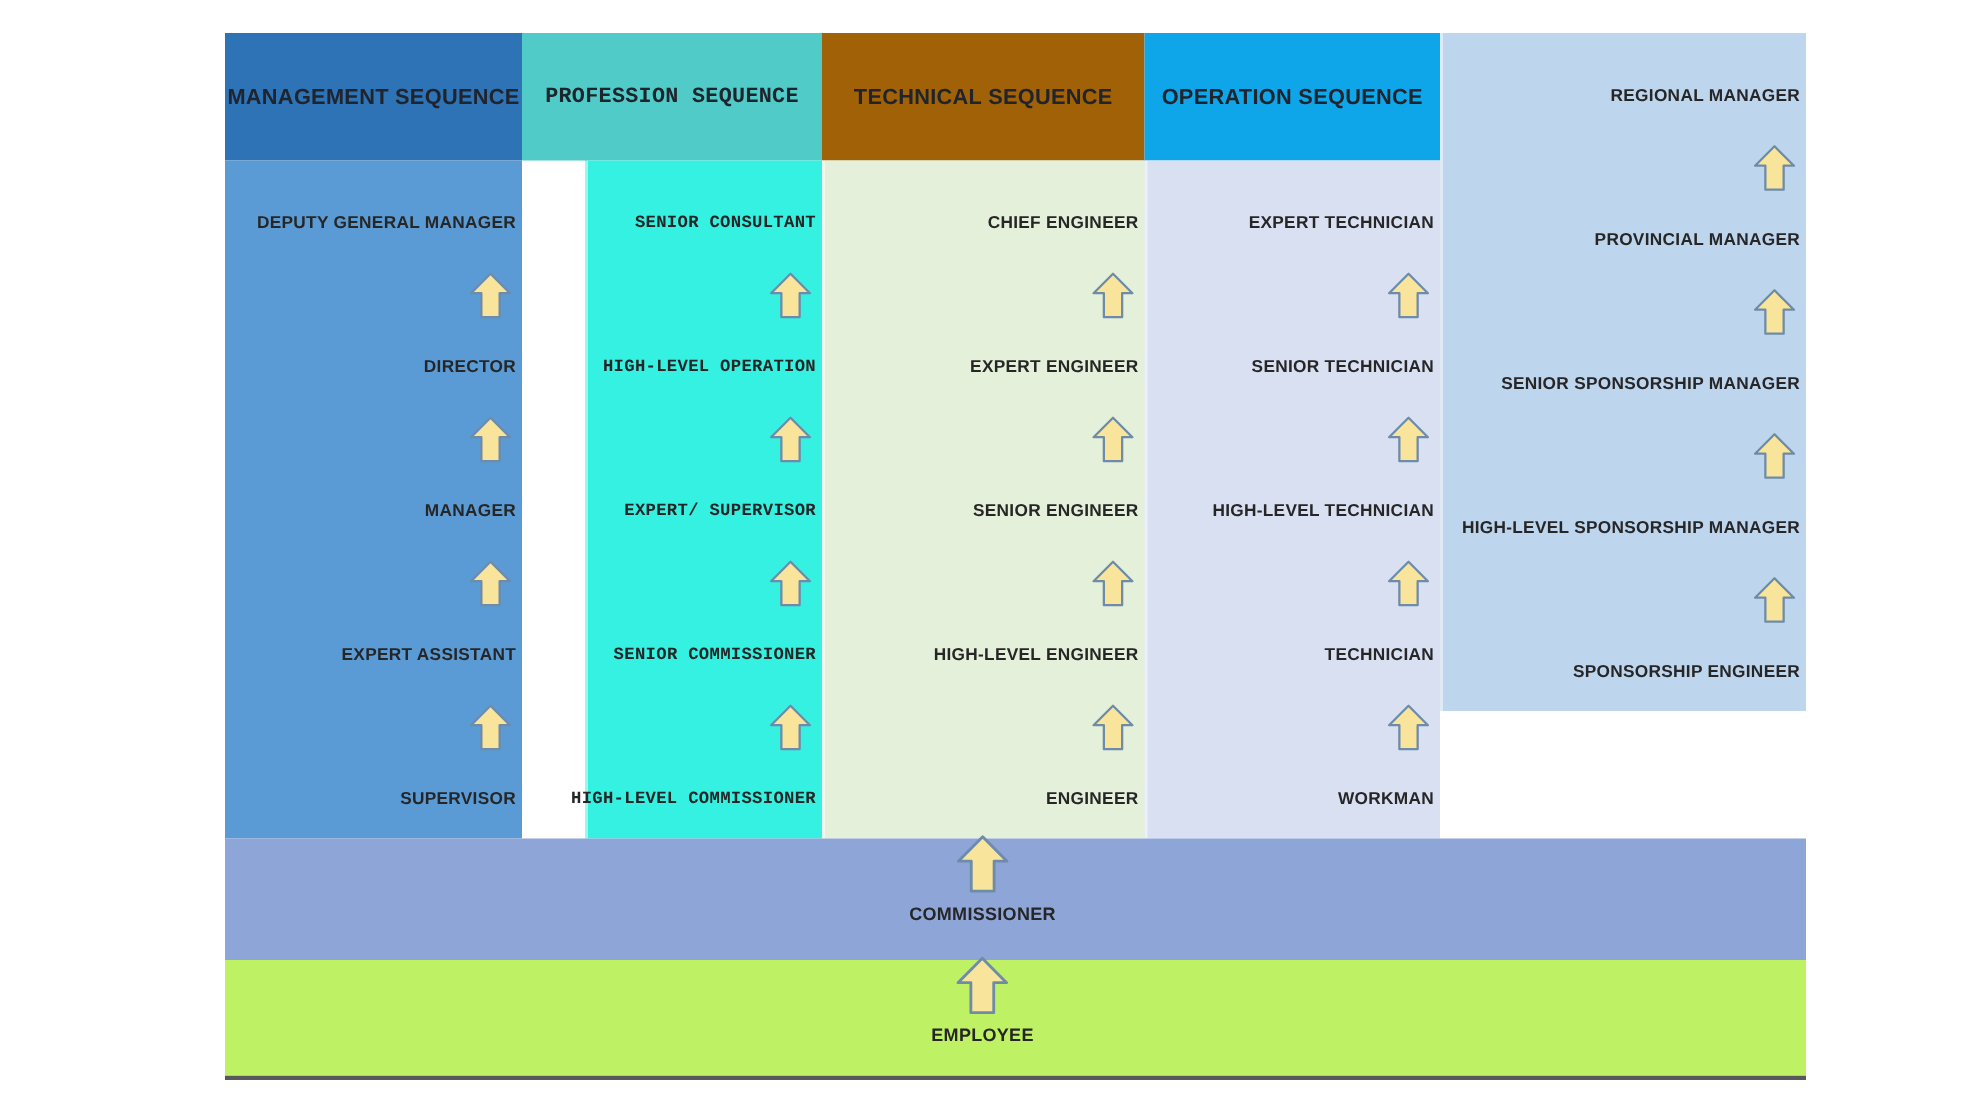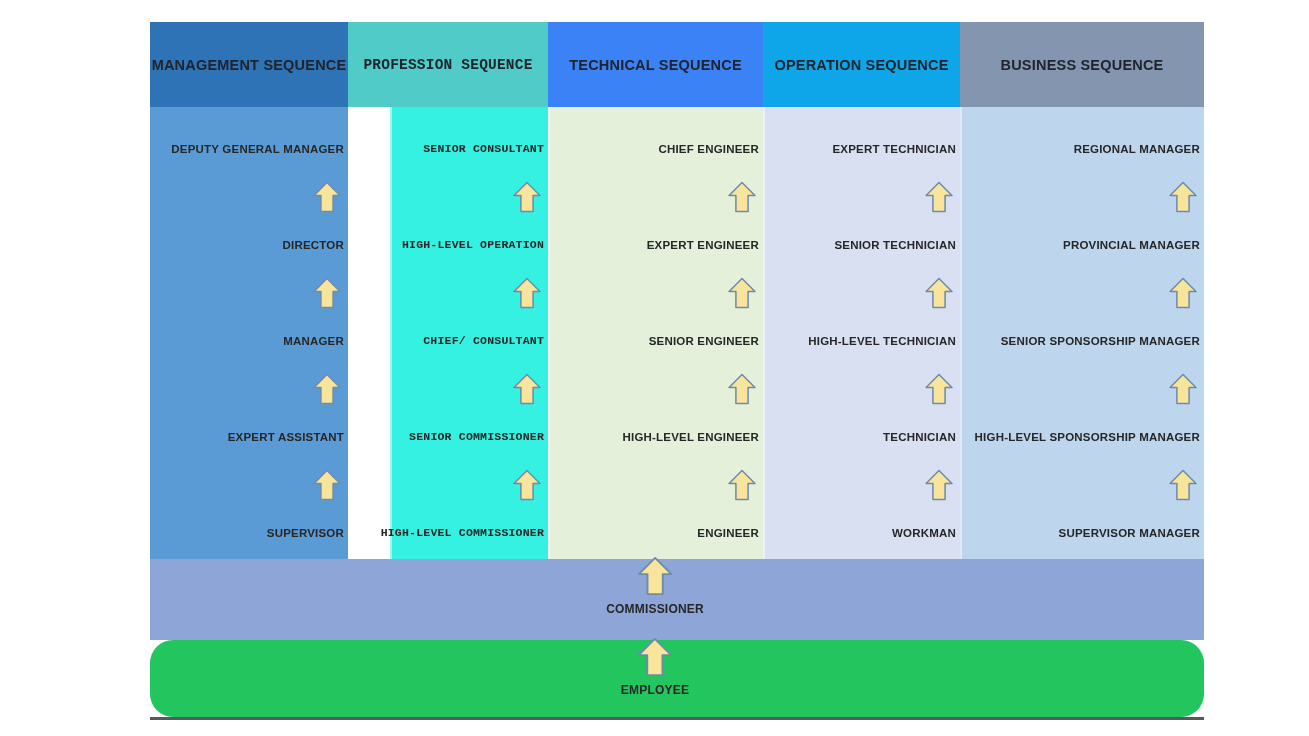--- a/index.html
+++ b/index.html
@@ -123,33 +123,33 @@
         </div>
         <div class="col-body" style="background: rgb(53, 241, 226); margin-left: 42px;">
           <div class="level">SENIOR CONSULTANT</div>
           <span class="arrow-wrap"><svg width="34" height="32" viewBox="0 0 38 42">
               <polygon points="19,2 36,19 27,19 27,40 11,40 11,19 2,19" fill="#f9e49b" stroke="#6e8ca9" stroke-width="2" stroke-linejoin="round"></polygon>
             </svg></span>
           <div class="level">HIGH-LEVEL OPERATION</div>
           <span class="arrow-wrap"><svg width="34" height="32" viewBox="0 0 38 42">
               <polygon points="19,2 36,19 27,19 27,40 11,40 11,19 2,19" fill="#f9e49b" stroke="#6e8ca9" stroke-width="2" stroke-linejoin="round"></polygon>
             </svg></span>
-          <div class="level">CHIEF/ CONSULTANT</div>
+          <div class="level">EXPERT/ SUPERVISOR</div>
           <span class="arrow-wrap"><svg width="34" height="32" viewBox="0 0 38 42">
               <polygon points="19,2 36,19 27,19 27,40 11,40 11,19 2,19" fill="#f9e49b" stroke="#6e8ca9" stroke-width="2" stroke-linejoin="round"></polygon>
             </svg></span>
           <div class="level">SENIOR COMMISSIONER</div>
           <span class="arrow-wrap"><svg width="34" height="32" viewBox="0 0 38 42">
               <polygon points="19,2 36,19 27,19 27,40 11,40 11,19 2,19" fill="#f9e49b" stroke="#6e8ca9" stroke-width="2" stroke-linejoin="round"></polygon>
             </svg></span>
           <div class="level">HIGH-LEVEL COMMISSIONER</div>
         </div>
       </div>
       <div class="col">
-        <div class="col-header" style="background: #3b82f6;">
+        <div class="col-header" style="background: #a16207;">
           <span>TECHNICAL SEQUENCE</span>
         </div>
         <div class="col-body" style="background: rgb(228, 240, 218);">
           <div class="level">CHIEF ENGINEER</div>
           <span class="arrow-wrap"><svg width="34" height="32" viewBox="0 0 38 42">
               <polygon points="19,2 36,19 27,19 27,40 11,40 11,19 2,19" fill="#f9e49b" stroke="#6e8ca9" stroke-width="2" stroke-linejoin="round"></polygon>
             </svg></span>
           <div class="level">EXPERT ENGINEER</div>
           <span class="arrow-wrap"><svg width="34" height="32" viewBox="0 0 38 42">
               <polygon points="19,2 36,19 27,19 27,40 11,40 11,19 2,19" fill="#f9e49b" stroke="#6e8ca9" stroke-width="2" stroke-linejoin="round"></polygon>
@@ -183,55 +183,52 @@
               <polygon points="19,2 36,19 27,19 27,40 11,40 11,19 2,19" fill="#f9e49b" stroke="#6e8ca9" stroke-width="2" stroke-linejoin="round"></polygon>
             </svg></span>
           <div class="level">TECHNICIAN</div>
           <span class="arrow-wrap"><svg width="34" height="32" viewBox="0 0 38 42">
               <polygon points="19,2 36,19 27,19 27,40 11,40 11,19 2,19" fill="#f9e49b" stroke="#6e8ca9" stroke-width="2" stroke-linejoin="round"></polygon>
             </svg></span>
           <div class="level">WORKMAN</div>
         </div>
       </div>
       <div class="col">
-        <div class="col-header" style="background: rgb(132, 149, 175);">
-          <span>BUSINESS SEQUENCE</span>
-        </div>
         <div class="col-body" style="background: rgb(189, 213, 237);">
           <div class="level">REGIONAL MANAGER</div>
           <span class="arrow-wrap"><svg width="34" height="32" viewBox="0 0 38 42">
               <polygon points="19,2 36,19 27,19 27,40 11,40 11,19 2,19" fill="#f9e49b" stroke="#6e8ca9" stroke-width="2" stroke-linejoin="round"></polygon>
             </svg></span>
           <div class="level">PROVINCIAL MANAGER</div>
           <span class="arrow-wrap"><svg width="34" height="32" viewBox="0 0 38 42">
               <polygon points="19,2 36,19 27,19 27,40 11,40 11,19 2,19" fill="#f9e49b" stroke="#6e8ca9" stroke-width="2" stroke-linejoin="round"></polygon>
             </svg></span>
           <div class="level">SENIOR SPONSORSHIP MANAGER</div>
           <span class="arrow-wrap"><svg width="34" height="32" viewBox="0 0 38 42">
               <polygon points="19,2 36,19 27,19 27,40 11,40 11,19 2,19" fill="#f9e49b" stroke="#6e8ca9" stroke-width="2" stroke-linejoin="round"></polygon>
             </svg></span>
           <div class="level">HIGH-LEVEL SPONSORSHIP MANAGER</div>
           <span class="arrow-wrap"><svg width="34" height="32" viewBox="0 0 38 42">
               <polygon points="19,2 36,19 27,19 27,40 11,40 11,19 2,19" fill="#f9e49b" stroke="#6e8ca9" stroke-width="2" stroke-linejoin="round"></polygon>
             </svg></span>
-          <div class="level">SUPERVISOR MANAGER</div>
+          <div class="level">SPONSORSHIP ENGINEER</div>
         </div>
       </div>
     </div>
 
   <div class="band band-commissioner" id="band-commissioner" style="background: rgb(142, 165, 216);">
     <div class="band-stack">
       <span class="arrow-wrap"><svg width="38" height="40" viewBox="0 0 38 42">
             <polygon points="19,2 36,19 27,19 27,40 11,40 11,19 2,19" fill="#f9e49b" stroke="#6e8ca9" stroke-width="2" stroke-linejoin="round"></polygon>
           </svg></span>
       <div class="band-label">COMMISSIONER</div>
     </div>
   </div>
 
-  <div class="band band-employee" id="band-employee" style="background: #22c55e; border-radius: 23px;">
+  <div class="band band-employee" id="band-employee" style="background: #bef264;">
     <div class="band-stack">
       <span class="arrow-wrap"><svg width="38" height="40" viewBox="0 0 38 42">
             <polygon points="19,2 36,19 27,19 27,40 11,40 11,19 2,19" fill="#f9e49b" stroke="#6e8ca9" stroke-width="2" stroke-linejoin="round"></polygon>
           </svg></span>
       <div class="band-label">EMPLOYEE</div>
     </div>
   </div>
 
   <div class="bottom-rule" id="bottom-rule" style="background: rgb(86, 88, 92);"></div>
 </div>

